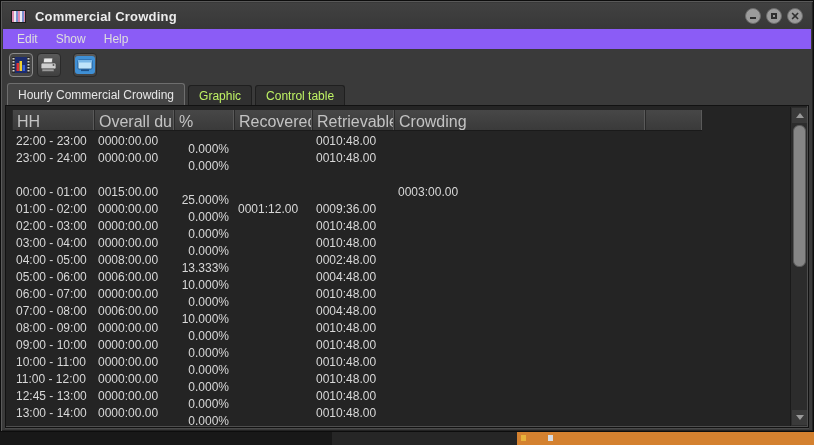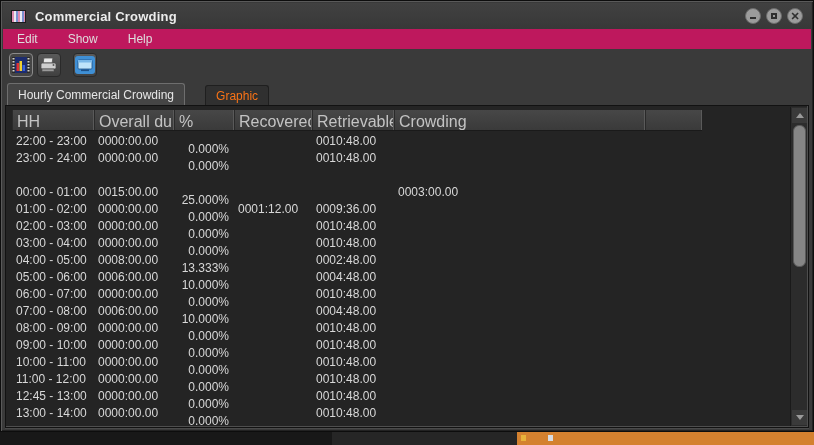--- a/index.html
+++ b/index.html
@@ -27,34 +27,34 @@
   .win-controls { margin-left:auto; display:flex; gap:5px; }
   .wbtn { width:16px; height:16px; border-radius:50%; background:#9c9c9c; border:1px solid #6b6b6b;
           position:relative; cursor:default; }
   .wbtn::before { content:""; position:absolute; background:#2f2f2f; }
   .wbtn.min::before { left:4px; right:4px; bottom:4px; height:2px; }
   .wbtn.max::before { left:4px; right:4px; top:4px; bottom:4px; background:transparent; border:2px solid #2f2f2f; }
   .wbtn.close::before { content:"✕"; background:none; color:#2f2f2f; font-size:11px; font-weight:bold;
                         left:0; right:0; top:1px; text-align:center; }
 
   .menubar { position:absolute; left:2px; top:28px; right:2px; height:20px; display:flex;
-             align-items:center; gap:14px; padding-left:6px; background:#be185d; }
+             align-items:center; gap:2px; padding-left:6px; background:#8b5cf6; }
   .menu-item { color:#dedede; font-size:12px; padding:2px 8px; }
 
   .toolbar { position:absolute; left:2px; top:48px; right:2px; height:32px; display:flex;
              align-items:center; gap:4px; padding-left:6px; background:#3a3a3a; }
   .tbtn { width:24px; height:24px; border-radius:4px; display:flex; align-items:center;
           justify-content:center; background:#3a3a3a; }
   .tbtn.selected { background:#454545; border:1px solid #8a8a8a; }
   .tbtn.raised { background:linear-gradient(#5a5a5a,#404040); border:1px solid #2a2a2a; }
   .tbtn.gap { margin-left:8px; }
 
   .tabbar { position:absolute; left:6px; top:82px; right:6px; height:22px; display:flex;
-            align-items:flex-end; gap:20px; }
-  .tab { font-size:12px; color:#f97316; background:#303030; border:1px solid #1f1f1f; border-bottom:none;
+            align-items:flex-end; gap:3px; }
+  .tab { font-size:12px; color:#bef264; background:#303030; border:1px solid #1f1f1f; border-bottom:none;
          border-radius:3px 3px 0 0; padding:3px 10px 3px 10px; height:20px; white-space:nowrap; }
   .tab.active { color:#e6e6e6; background:#454545; border-color:#6e6e6e; height:22px; padding-top:4px; }
 
   .panel { position:absolute; left:4px; right:4px; top:104px; bottom:3px; background:#242424;
            border:1px solid #121212; box-shadow: inset -1px -1px 0 #4e4e4e, 0 1px 0 #4a4a4a; overflow:hidden; }
 
   .grid { position:absolute; left:2px; top:2px; bottom:2px; width:777px; overflow:hidden; }
   .grid-header { position:absolute; left:4px; top:2px; height:21px; display:flex;
                  background:linear-gradient(#474747,#3a3a3a); border-bottom:1px solid #1a1a1a; }
   .hcell { font-size:16px; color:#c3c3c3; padding:3px 0 0 4px; border-right:1px solid #5a5a5a;
@@ -144,20 +144,21 @@
           <rect x="3" y="4" width="14" height="9" rx="1" fill="#bfe4fa" stroke="#1c4f86" stroke-width="0.8"></rect>
           <rect x="3" y="4" width="14" height="2.5" fill="#7ab8e8"></rect>
           <rect x="6" y="13.5" width="8" height="1.6" fill="#1c4f86"></rect>
         </svg>
       </div>
     </div>
 
     <div class="tabbar">
       <div class="tab active">Hourly Commercial Crowding</div>
       <div class="tab">Graphic</div>
+      <div class="tab">Control table</div>
     </div>
 
     <div class="panel">
       <div class="grid">
         <div class="grid-header">
           <div class="hcell c0">HH</div>
           <div class="hcell c1">Overall durati...</div>
           <div class="hcell c2" style="text-align:left;">%</div>
           <div class="hcell c3">Recovered</div>
           <div class="hcell c4">Retrievable</div>

